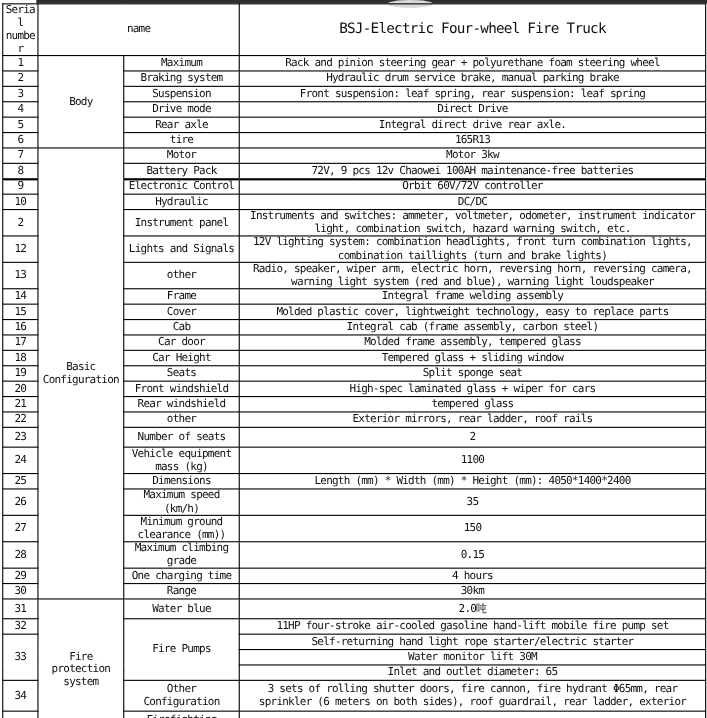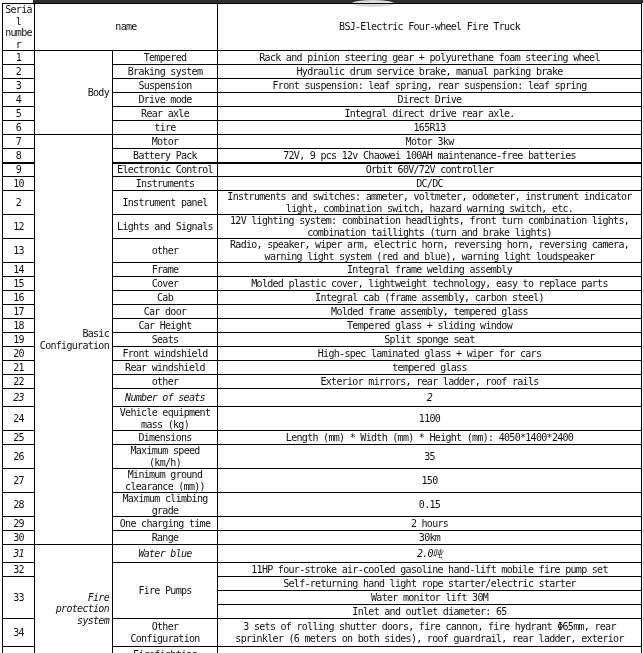--- a/index.html
+++ b/index.html
@@ -7,27 +7,27 @@
   .topbar{position:absolute;left:33px;top:0;width:610px;height:3px;background:#2e2e2e;}
   .topnotch{position:absolute;left:352px;top:0;width:42px;height:7px;background:#d9d9d9;border-radius:50%;}
   table{border-collapse:collapse;table-layout:fixed;width:639px;position:absolute;left:2px;top:3px;}
   td{border:1px solid #000;text-align:center;vertical-align:middle;
      font-family:"DejaVu Sans Mono","Liberation Mono",monospace;
      font-size:10px;letter-spacing:-0.7px;line-height:11.5px;color:#101010;
      padding:0;overflow:hidden;word-wrap:break-word;}
   tr{height:14px;}
   tr.hd{height:26px;margin-left:12px;}
   tr.h24{height:24px;}
-  tr.h15{height:18px;font-style:italic;}
+  tr.h15{height:18px;}
   tr.h28{height:28px;}
   tr.h27{height:27px;}
   td.vl{padding:0 4px;}
   td.nm{padding:0 2px;}
-  td.gp{padding:0 3px;text-align:right;}
-  td.ttl{font-size:10px;}
+  td.gp{padding:0 3px;}
+  td.ttl{font-size:13px;}
   td.tk{border-bottom-width:2px;}
 </style>
 </head>
 <body>
 
 <div class="page">
   <div class="topbar"></div>
   <div class="topnotch"></div>
 
   <table>
@@ -41,21 +41,21 @@
     <tbody>
         <tr class="hd">
       <td>Serial number</td>
       <td colspan="2">name</td>
       <td class="ttl">BSJ-Electric Four-wheel Fire Truck</td>
     </tr>
 
     <tr>
       <td class="sn">1</td>
       <td class="gp" rowspan="6">Body</td>
-      <td class="nm">Tempered</td>
+      <td class="nm">Maximum</td>
       <td class="vl">Rack and pinion steering gear + polyurethane foam steering wheel</td>
     </tr>
     <tr>
           <td>2</td>
           <td class="nm">Braking system</td>
           <td class="vl">Hydraulic drum service brake, manual parking brake</td>
         </tr>
     <tr>
           <td>3</td>
           <td class="nm">Suspension</td>
@@ -88,21 +88,21 @@
           <td class="nm tk">Battery Pack</td>
           <td class="vl tk">72V, 9 pcs 12v Chaowei 100AH maintenance-free batteries</td>
         </tr>
     <tr>
           <td>9</td>
           <td class="nm">Electronic Control</td>
           <td class="vl">Orbit 60V/72V controller</td>
         </tr>
     <tr>
           <td>10</td>
-          <td class="nm">Instruments</td>
+          <td class="nm">Hydraulic</td>
           <td class="vl">DC/DC</td>
         </tr>
     <tr class="h24">
           <td>2</td>
           <td class="nm">Instrument panel</td>
           <td class="vl">Instruments and switches: ammeter, voltmeter, odometer, instrument indicator light, combination switch, hazard warning switch, etc.</td>
         </tr>
     <tr class="h24">
           <td>12</td>
           <td class="nm">Lights and Signals</td>
@@ -184,21 +184,21 @@
           <td class="vl">150</td>
         </tr>
     <tr class="h24">
           <td>28</td>
           <td class="nm">Maximum climbing grade</td>
           <td class="vl">0.15</td>
         </tr>
     <tr>
           <td>29</td>
           <td class="nm">One charging time</td>
-          <td class="vl">2 hours</td>
+          <td class="vl">4 hours</td>
         </tr>
     <tr>
           <td>30</td>
           <td class="nm">Range</td>
           <td class="vl">30km</td>
         </tr>
 
     <tr class="h15">
       <td>31</td>
       <td class="gp" rowspan="7">Fire protection system</td>

